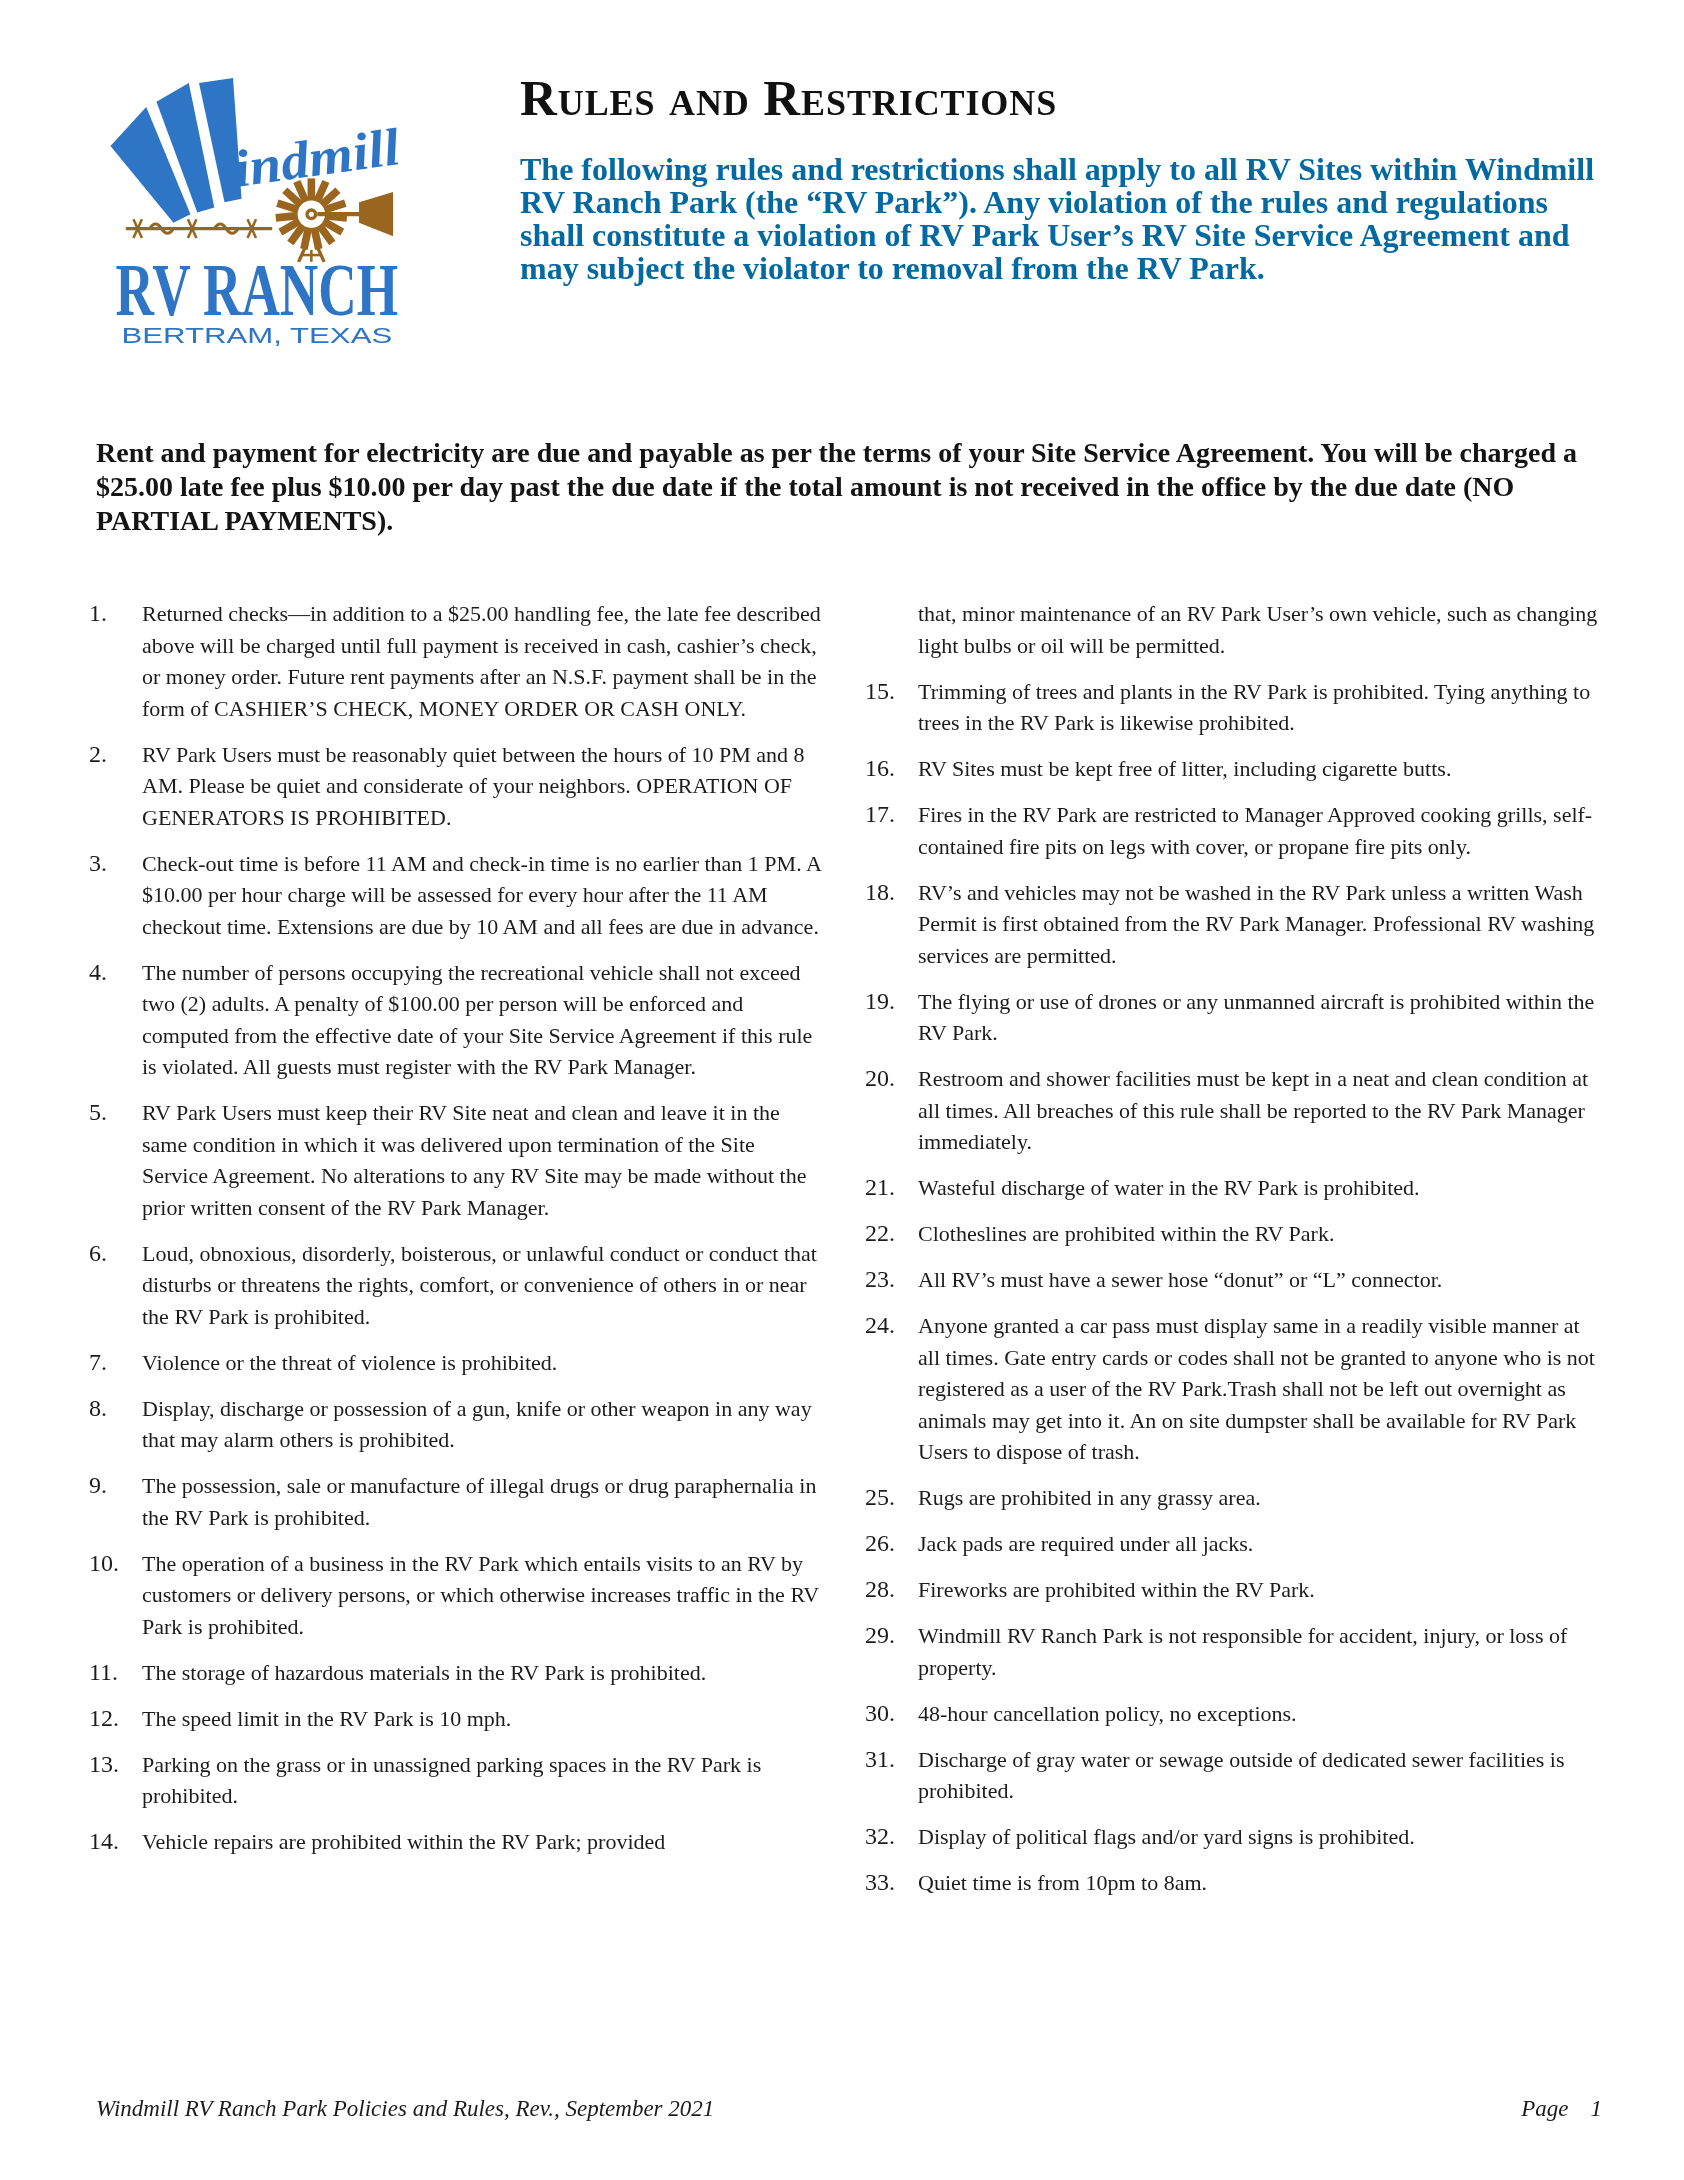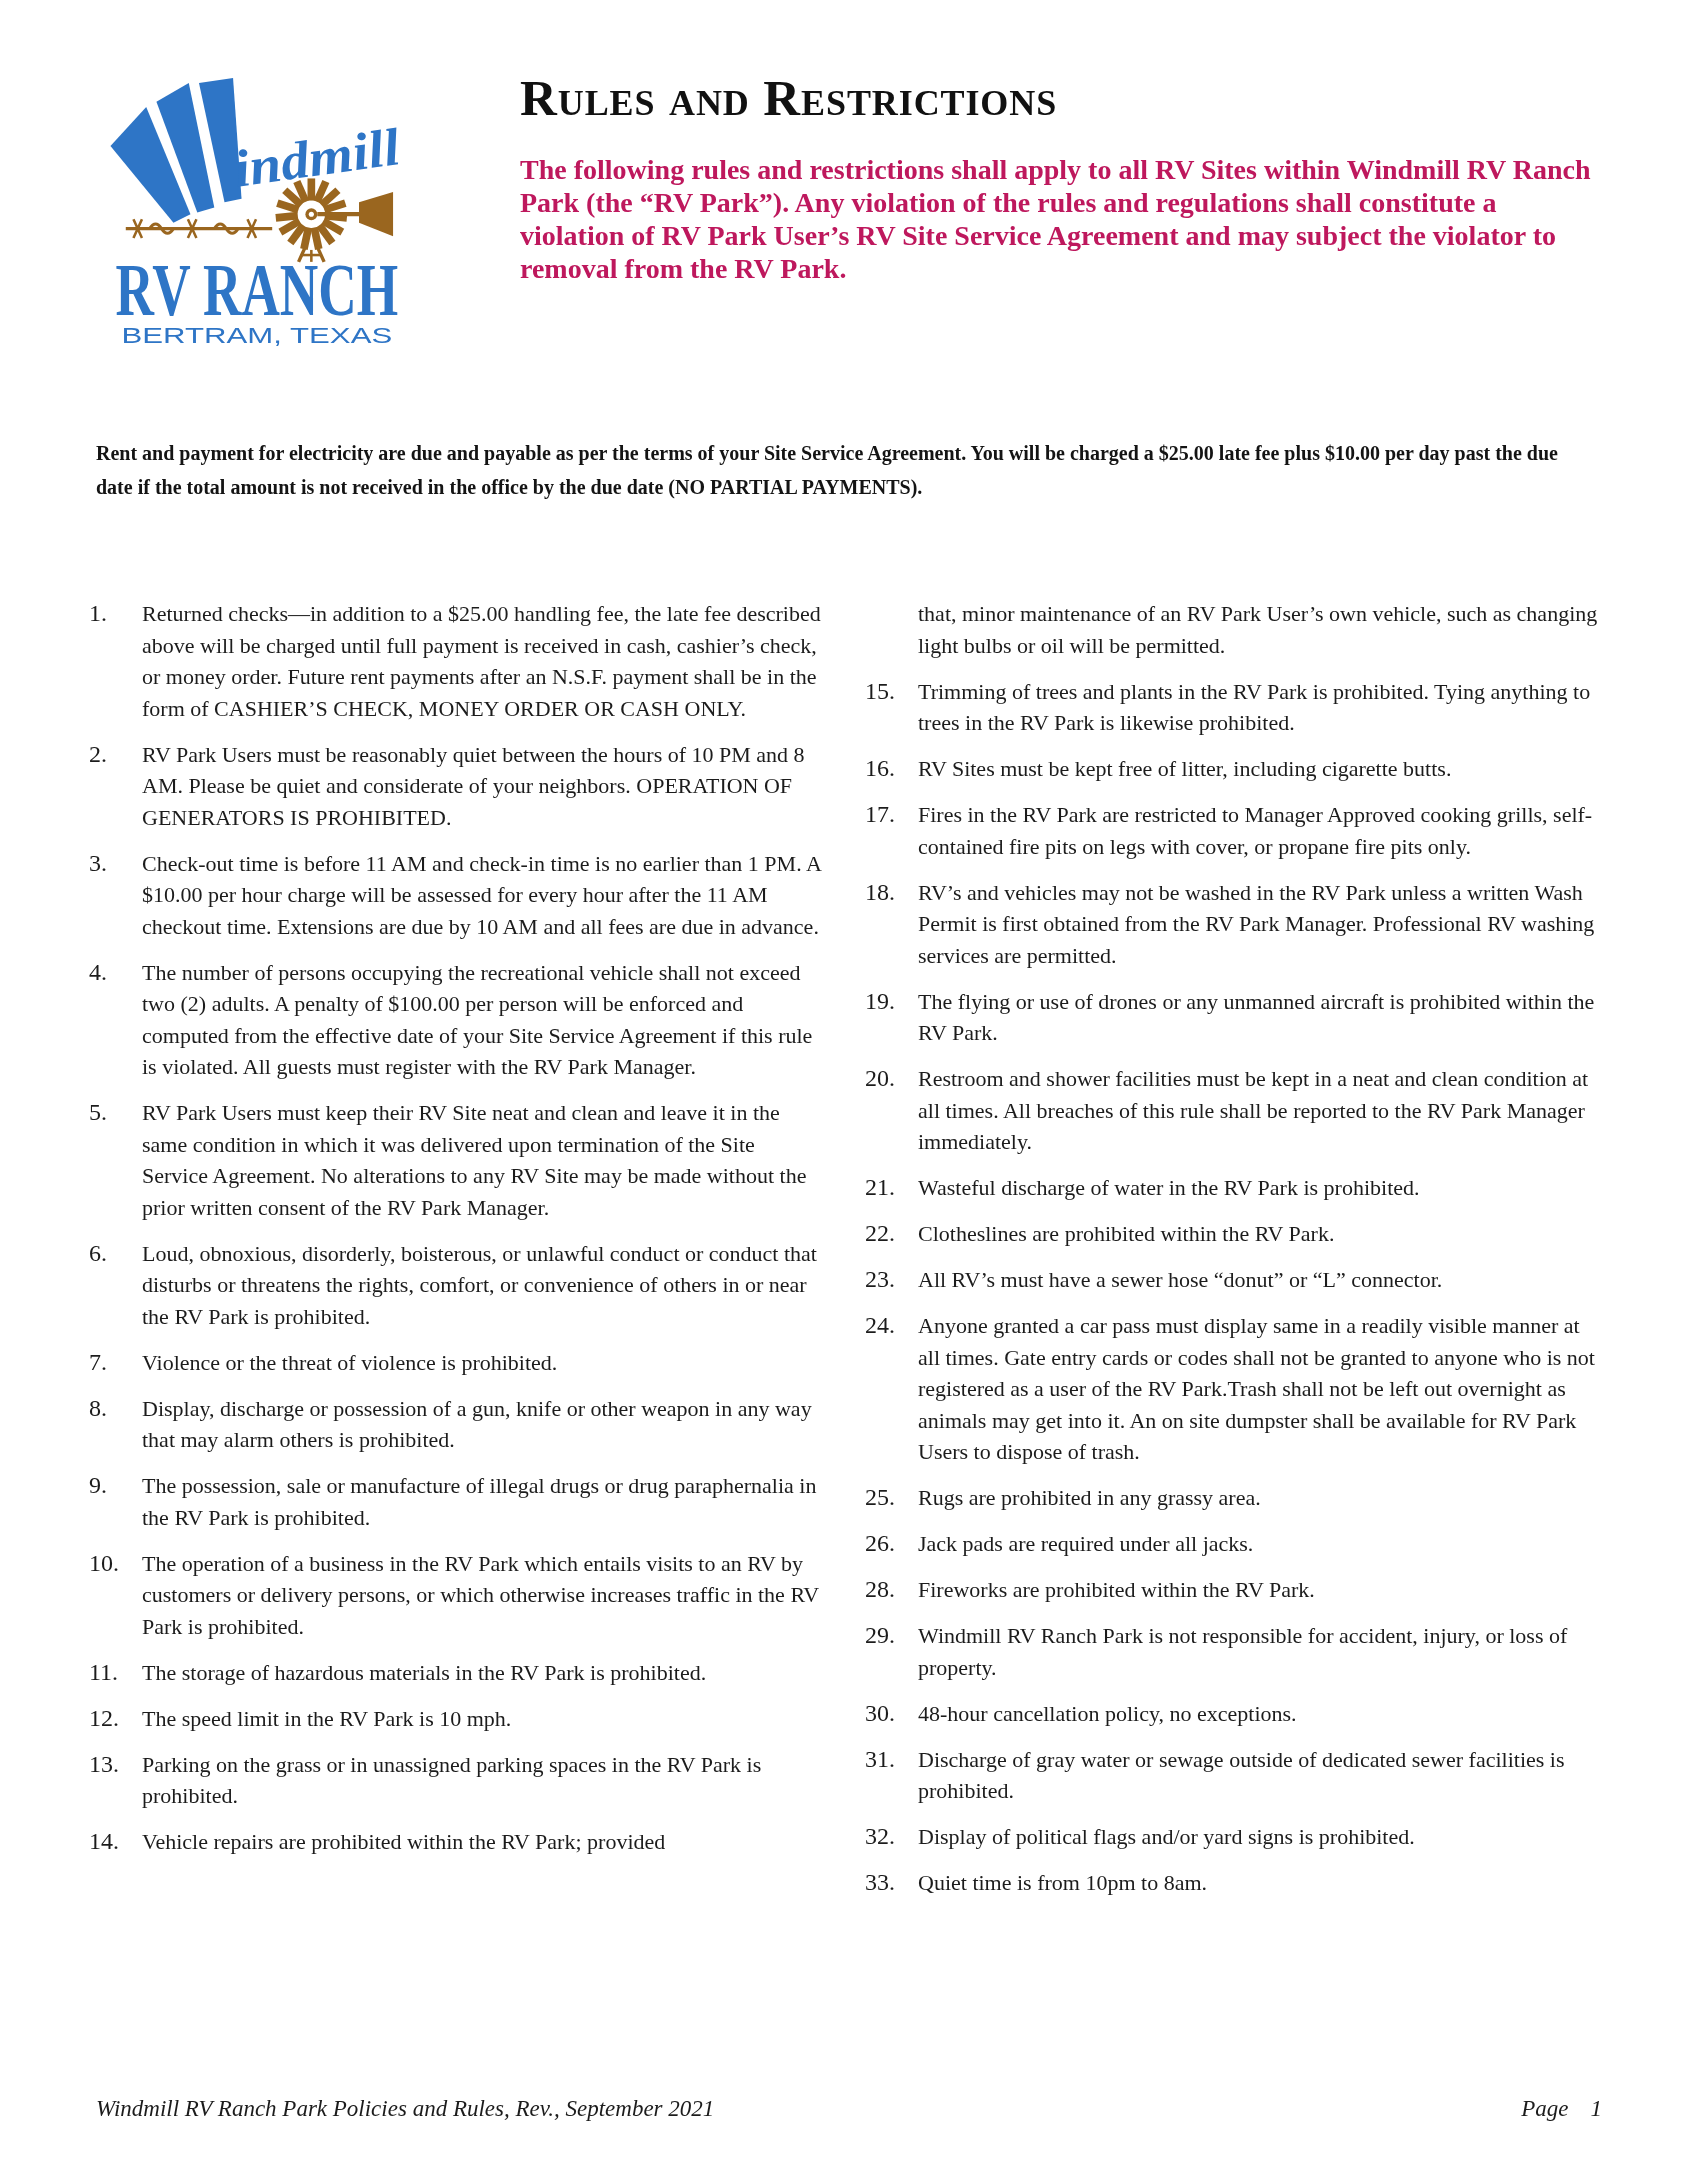--- a/index.html
+++ b/index.html
@@ -7,25 +7,25 @@
     position:relative;width:1685px;height:2181px;background:#ffffff;
     font-family:"Liberation Serif",serif;color:#1c1c1c;overflow:hidden;
   }
   .logo{position:absolute;left:107px;top:78px;width:344px;height:286px;}
   .title-block{position:absolute;left:520px;top:65px;width:1080px;}
   .doc-title{
     font-size:51px;font-weight:bold;font-variant:small-caps;
     line-height:66px;letter-spacing:0.9px;color:#111;
   }
   .intro{
-    margin:22px 0 0 0;font-size:28px;font-weight:bold;line-height:33px;color:#be185d;
+    margin:22px 0 0 0;font-size:32px;font-weight:bold;line-height:33px;color:#0369a1;
   }
   .payment{
     position:absolute;left:96px;top:428px;width:1497px;
-    font-size:20px;font-weight:bold;line-height:34px;color:#141414;margin-top:8px;
+    font-size:28px;font-weight:bold;line-height:34px;color:#141414;margin-top:8px;
   }
   .columns{
     position:absolute;left:89px;top:598px;width:1509px;
     display:flex;gap:43px;
   }
   .col{width:733px;}
   .rule{display:flex;margin-bottom:14.5px;}
   .rule .num{flex:0 0 53px;font-size:24px;line-height:31.5px;}
   .rule .txt{flex:1;font-size:22px;line-height:31.5px;}
   .footer{

